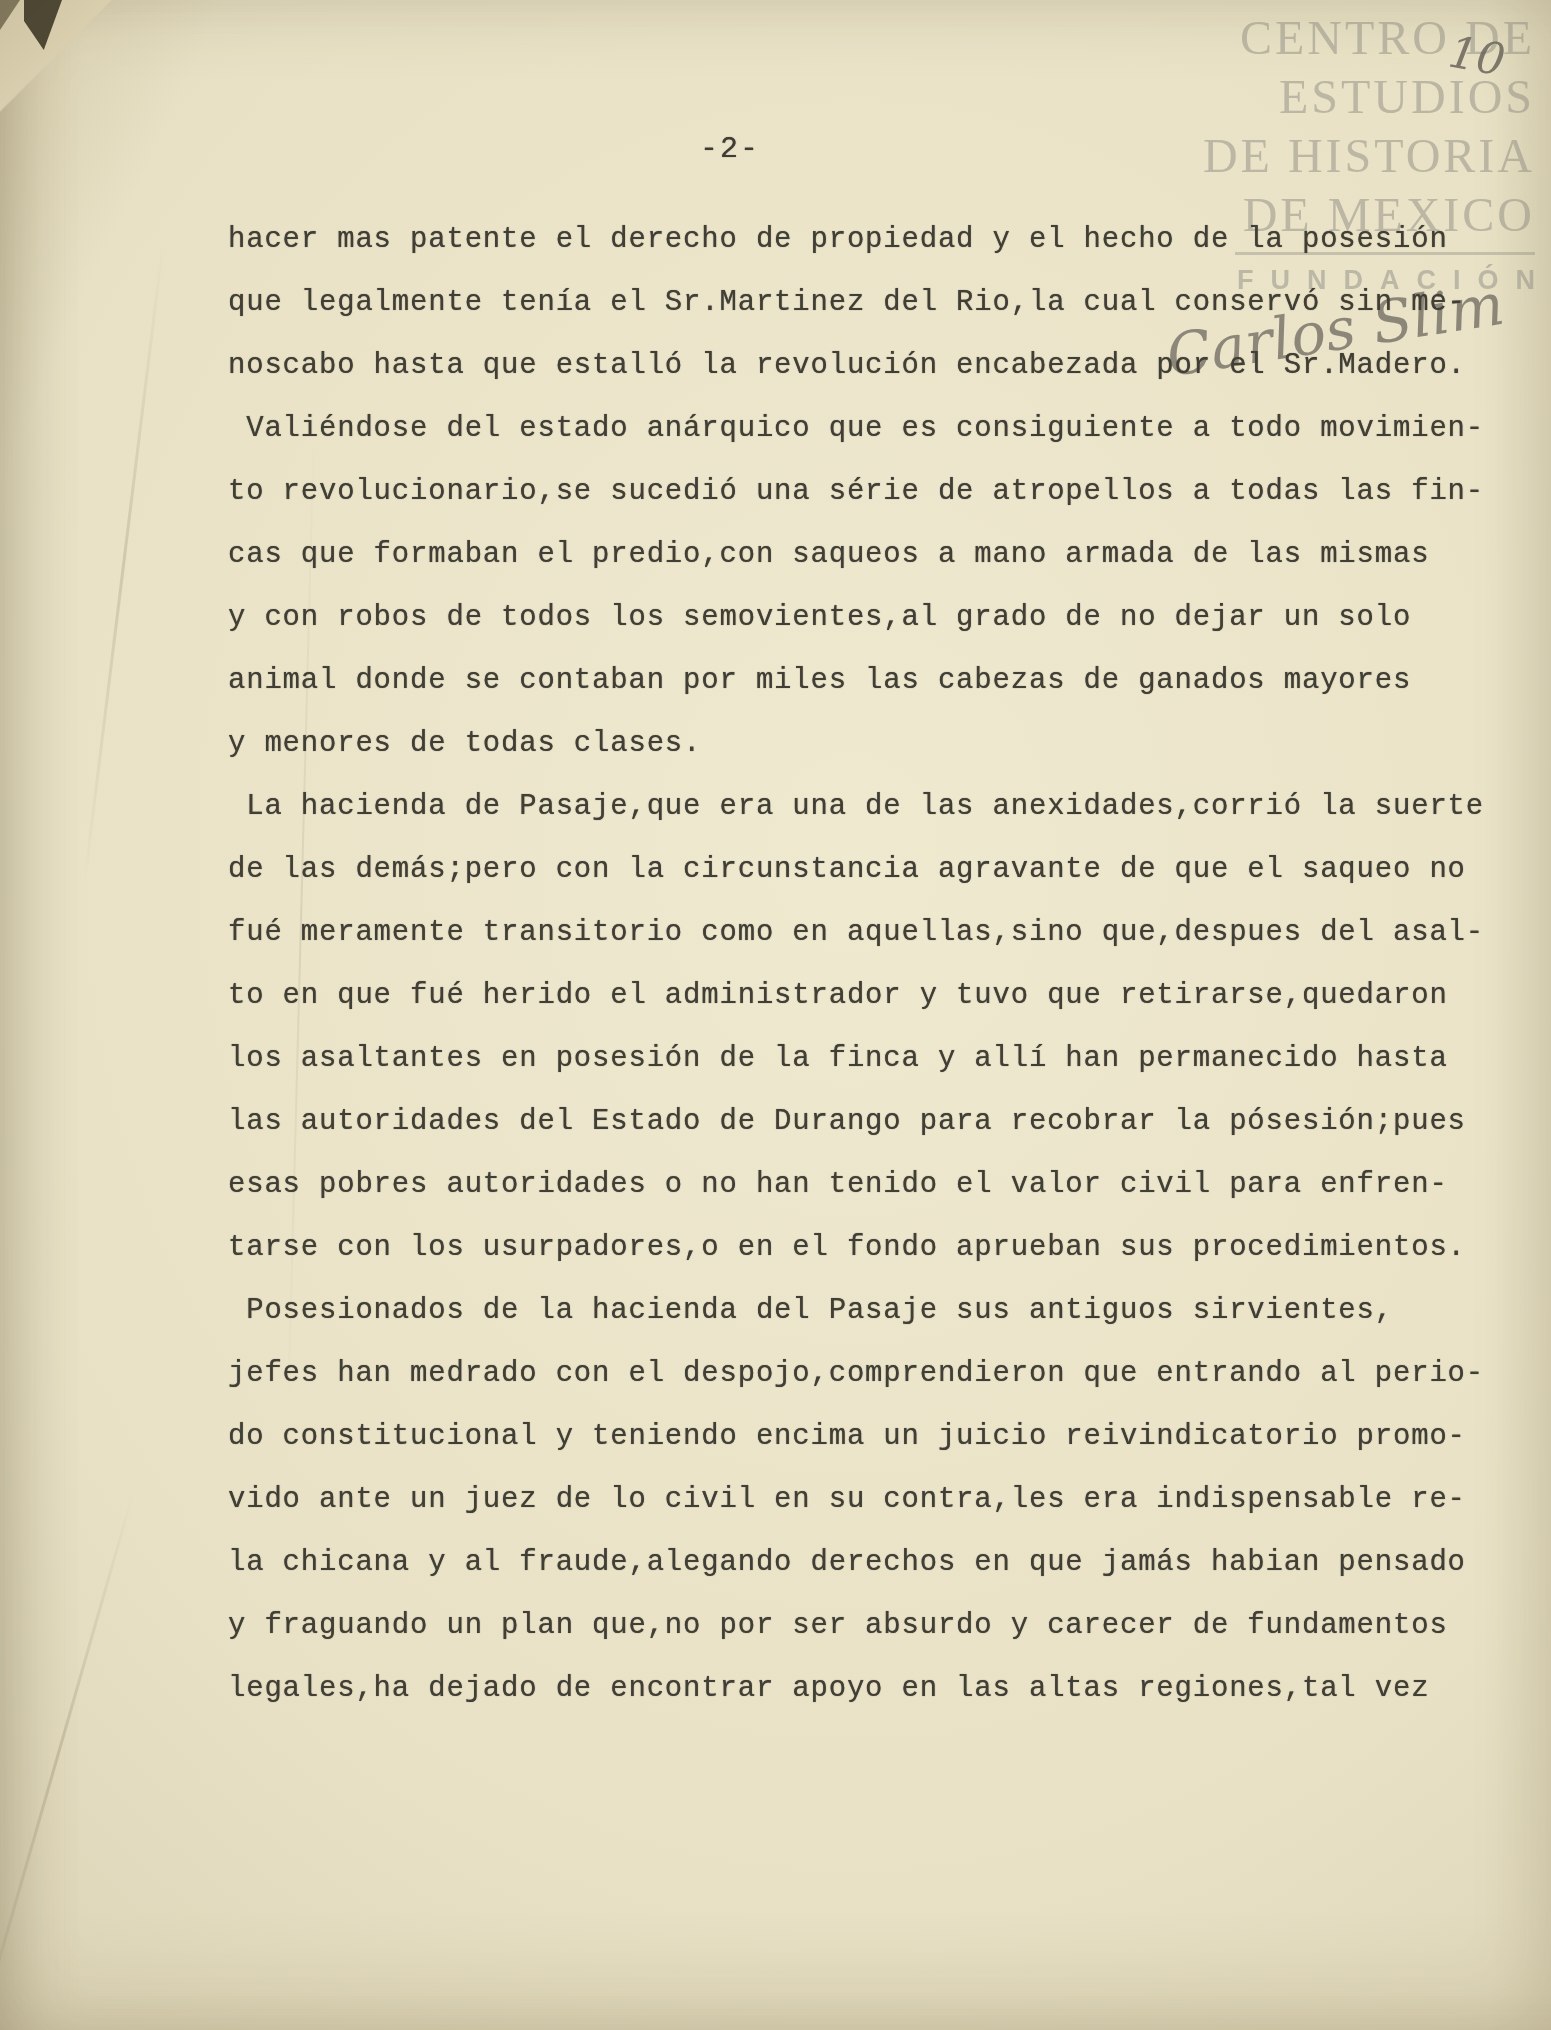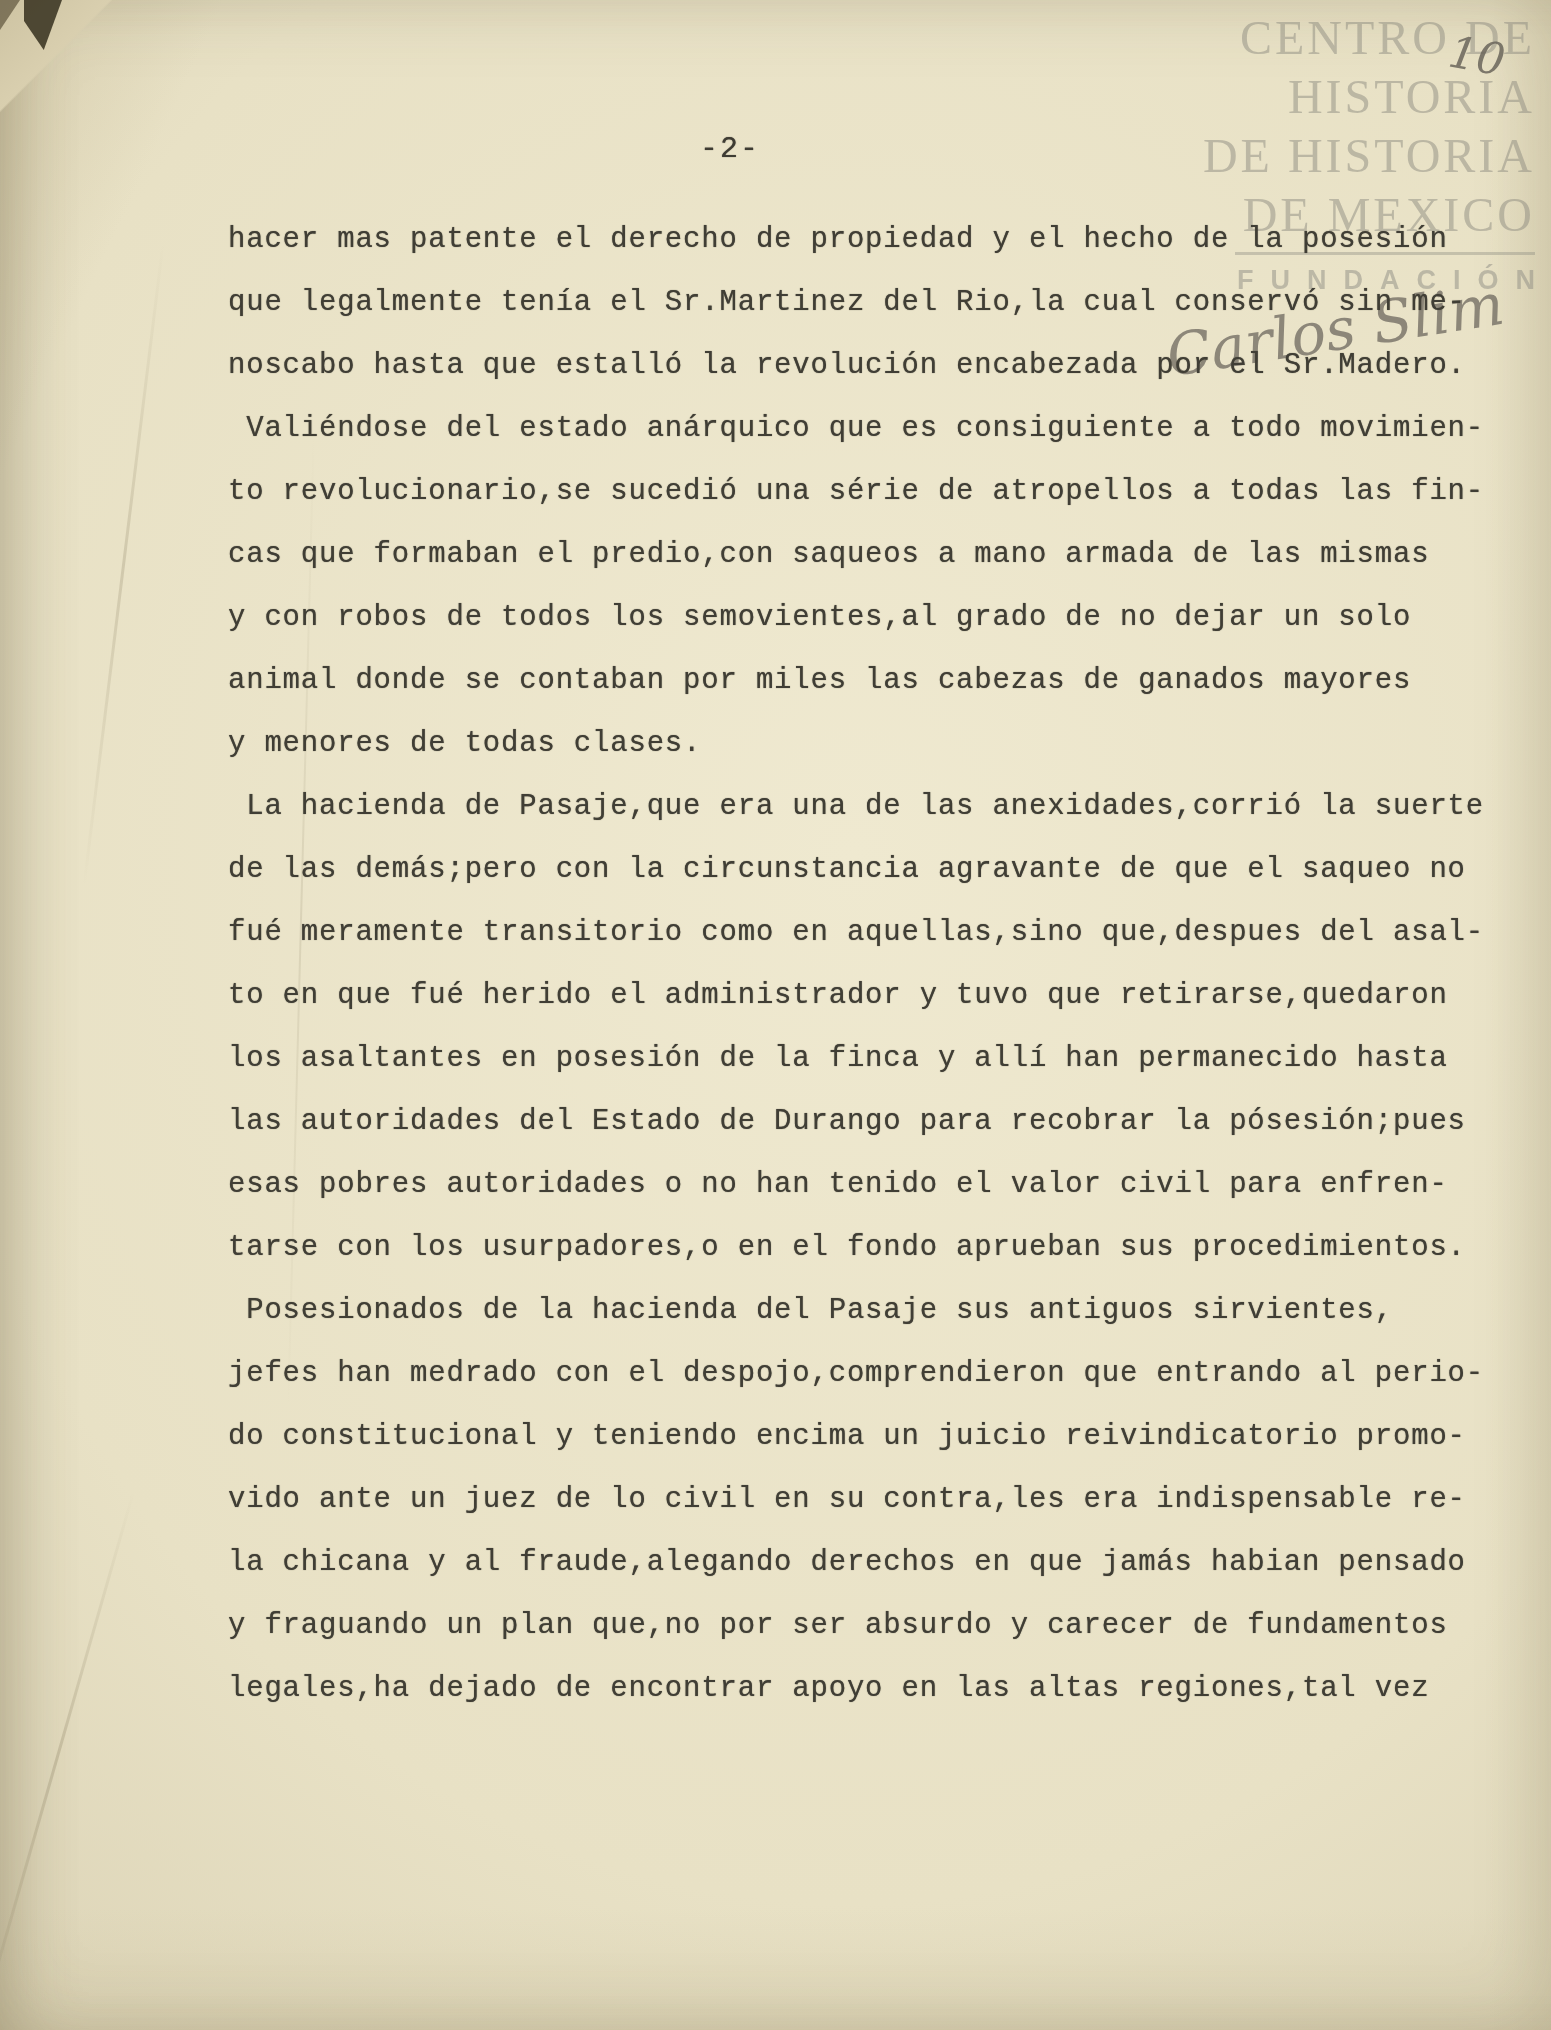--- a/index.html
+++ b/index.html
@@ -132,21 +132,21 @@
 
   <div class="tear-flap"></div>
   <div class="tear-dark"></div>
   <div class="tear-speck"></div>
   <div class="crease crease-a"></div>
   <div class="crease crease-b"></div>
   <div class="crease crease-c"></div>
 
   <div class="watermark">
     <div class="wm-line">CENTRO DE</div>
-    <div class="wm-line">HISTORIA</div>
+    <div class="wm-line">ESTUDIOS</div>
     <div class="wm-line">DE HISTORIA</div>
     <div class="wm-line">DE MEXICO</div>
     <div class="wm-rule"></div>
     <div class="wm-foundation">FUNDACIÓN</div>
   </div>
   <div class="signature">Carlos Slim</div>
   <div class="handwritten-number">10</div>
 
   <div class="page-number">-2-</div>
 

